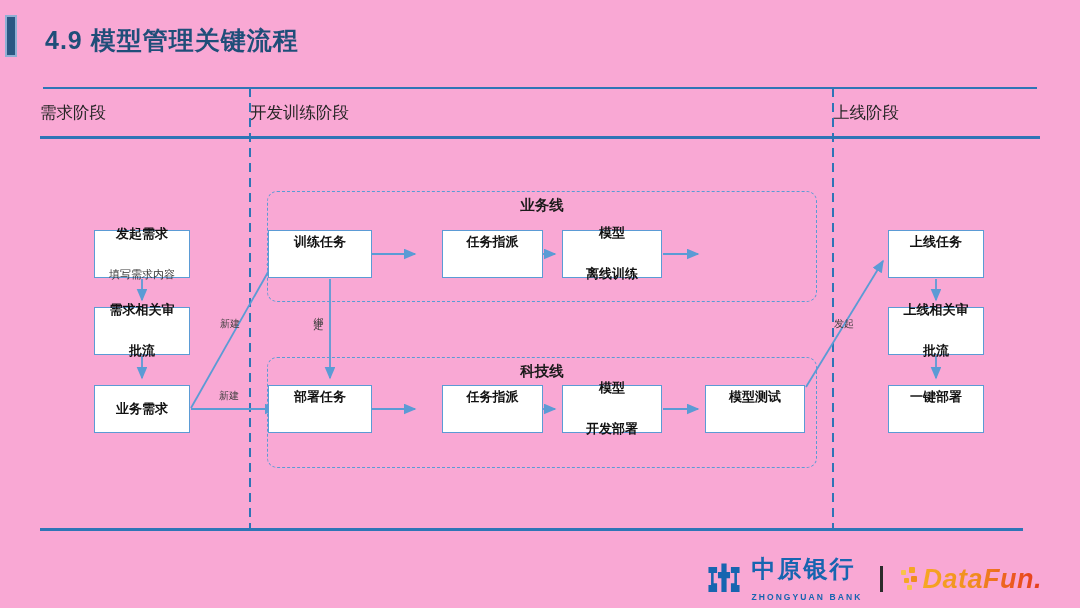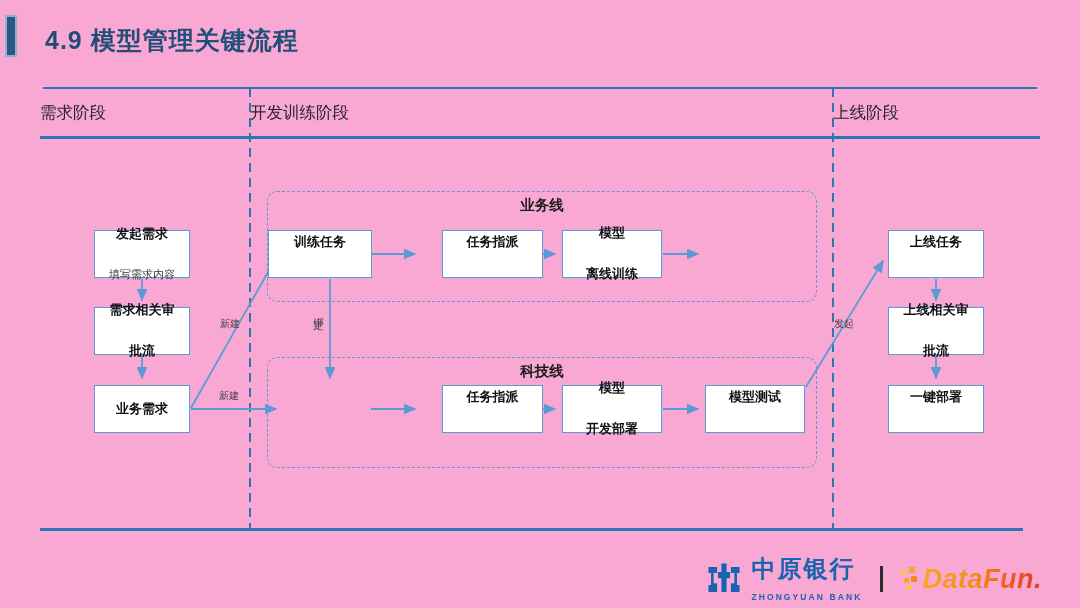--- a/index.html
+++ b/index.html
@@ -145,20 +145,24 @@
     <span>任务指派</span>
     <span></span>
   </div>
   <div class="fbox lane-row1 c3">
     <span>模型</span>
     <span>离线训练</span>
   </div>
 
   <div class="lane lane-tech">
     <div class="lane-label">科技线</div>
+  </div>
+  <div class="fbox lane-row2 c1">
+    <span>部署任务</span>
+    <span></span>
   </div>
   <div class="fbox lane-row2 c2">
     <span>任务指派</span>
     <span></span>
   </div>
   <div class="fbox lane-row2 c3">
     <span>模型</span>
     <span>开发部署</span>
   </div>
   <div class="fbox lane-row2 c4">

